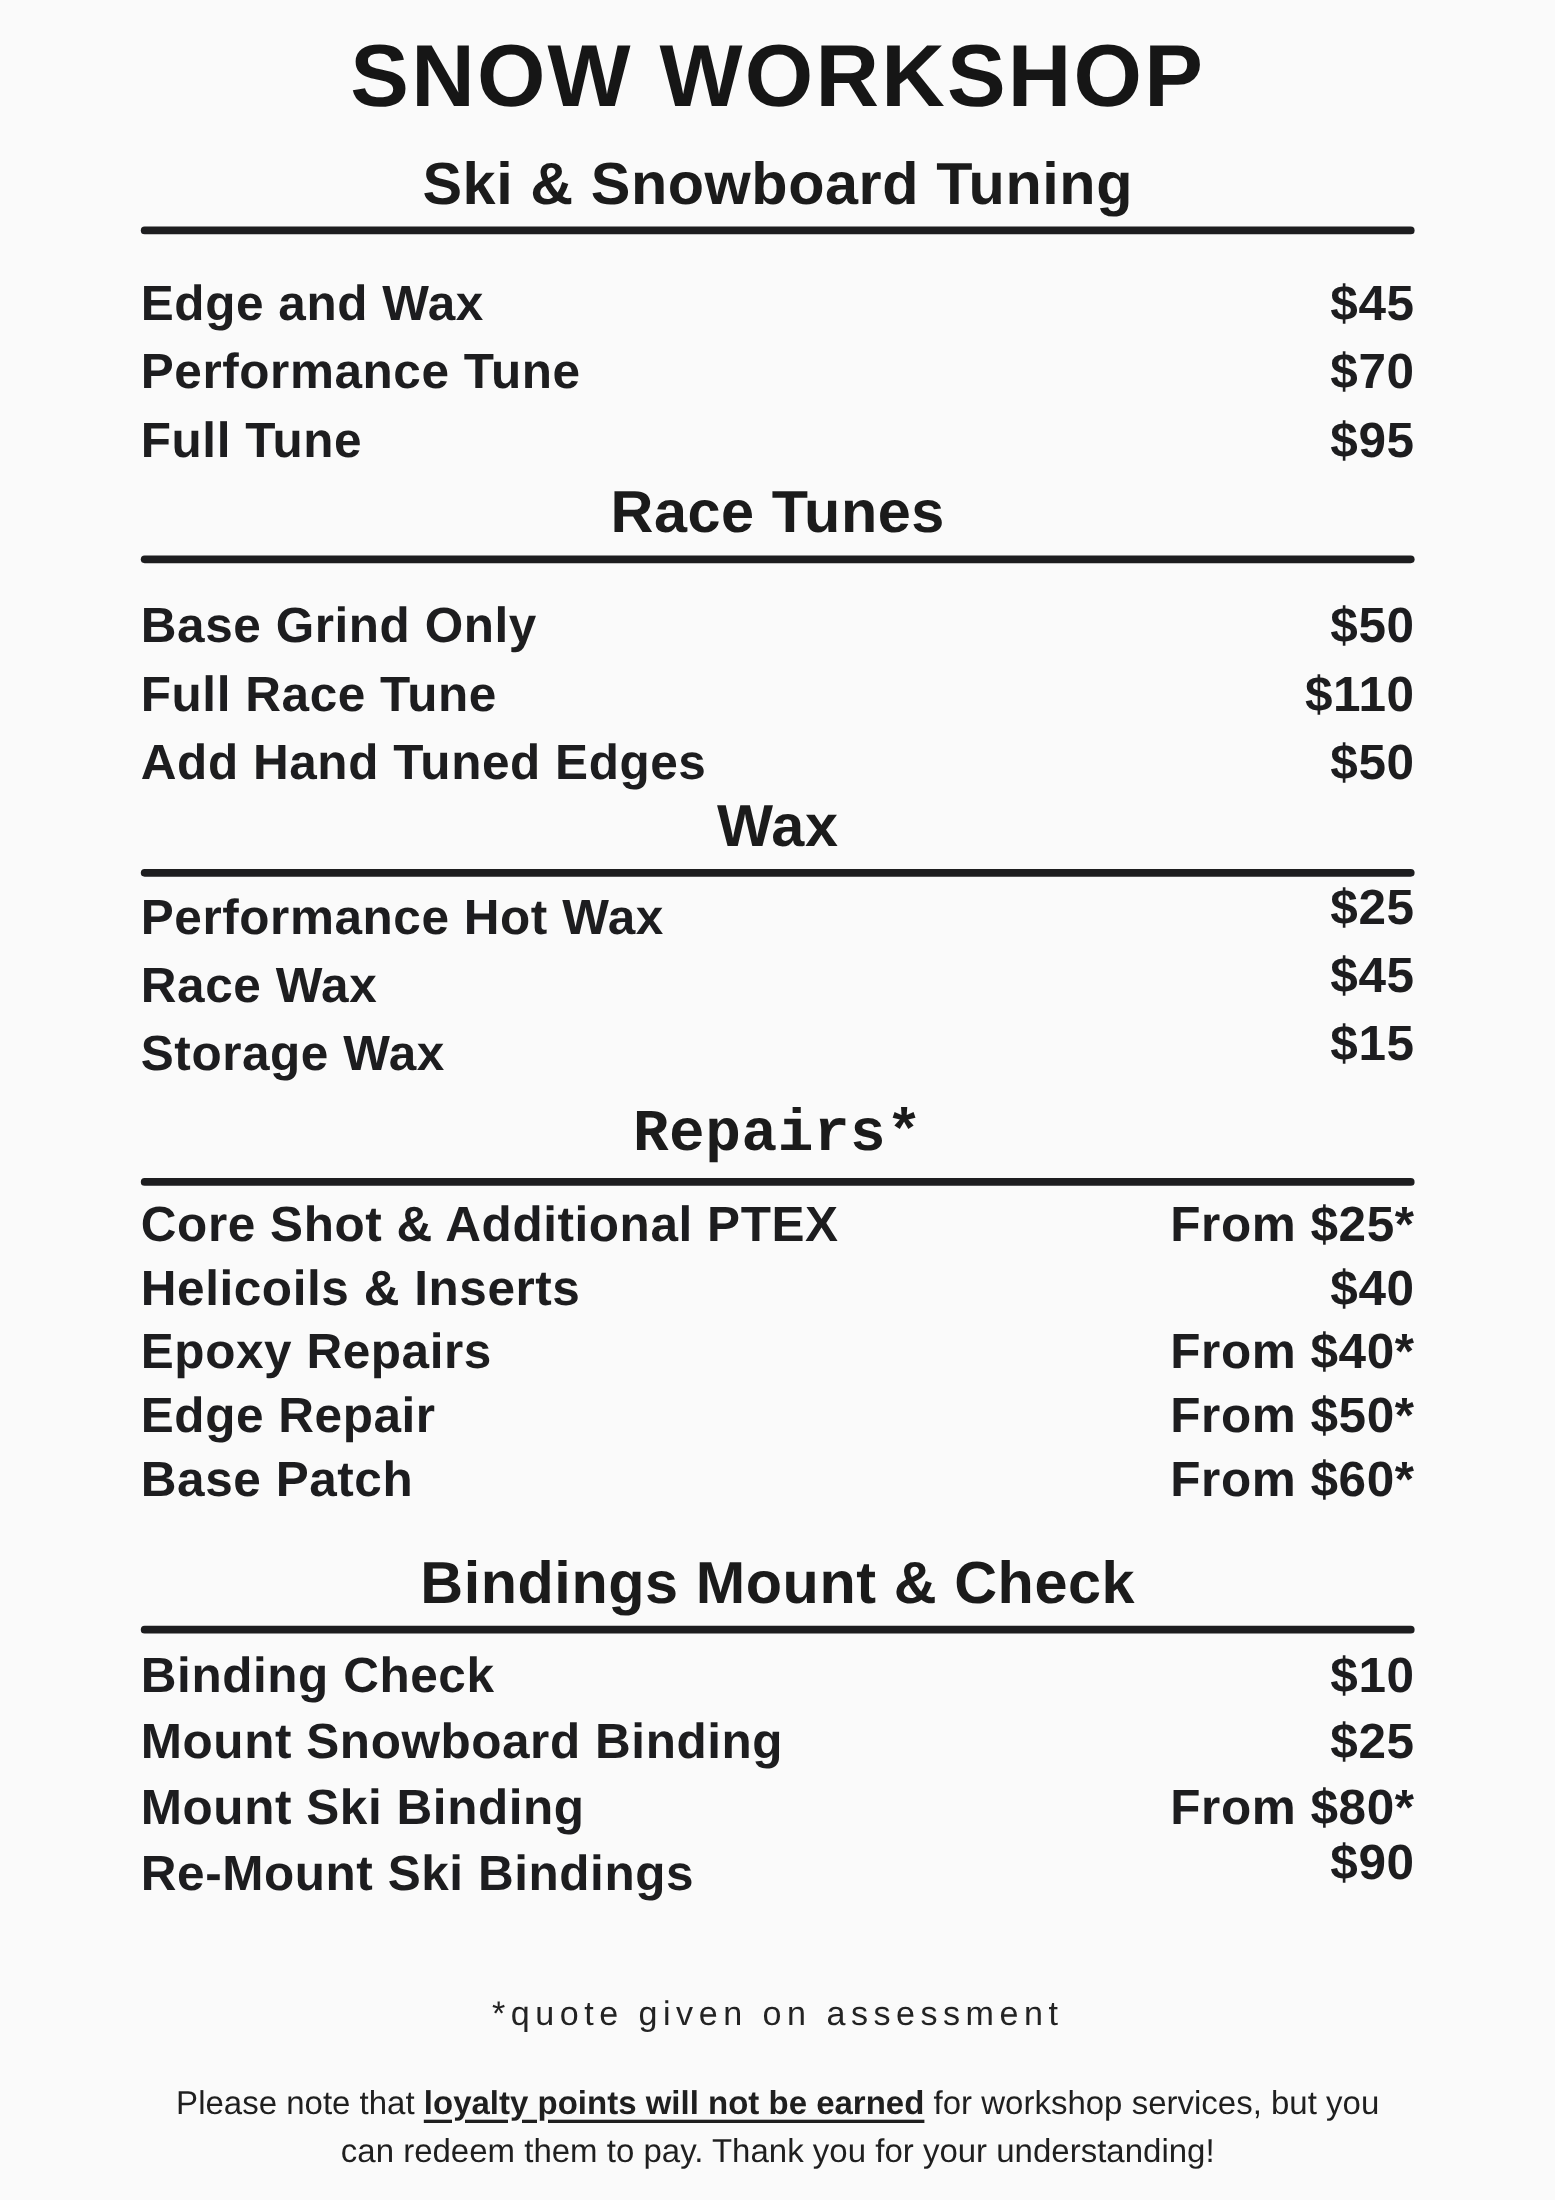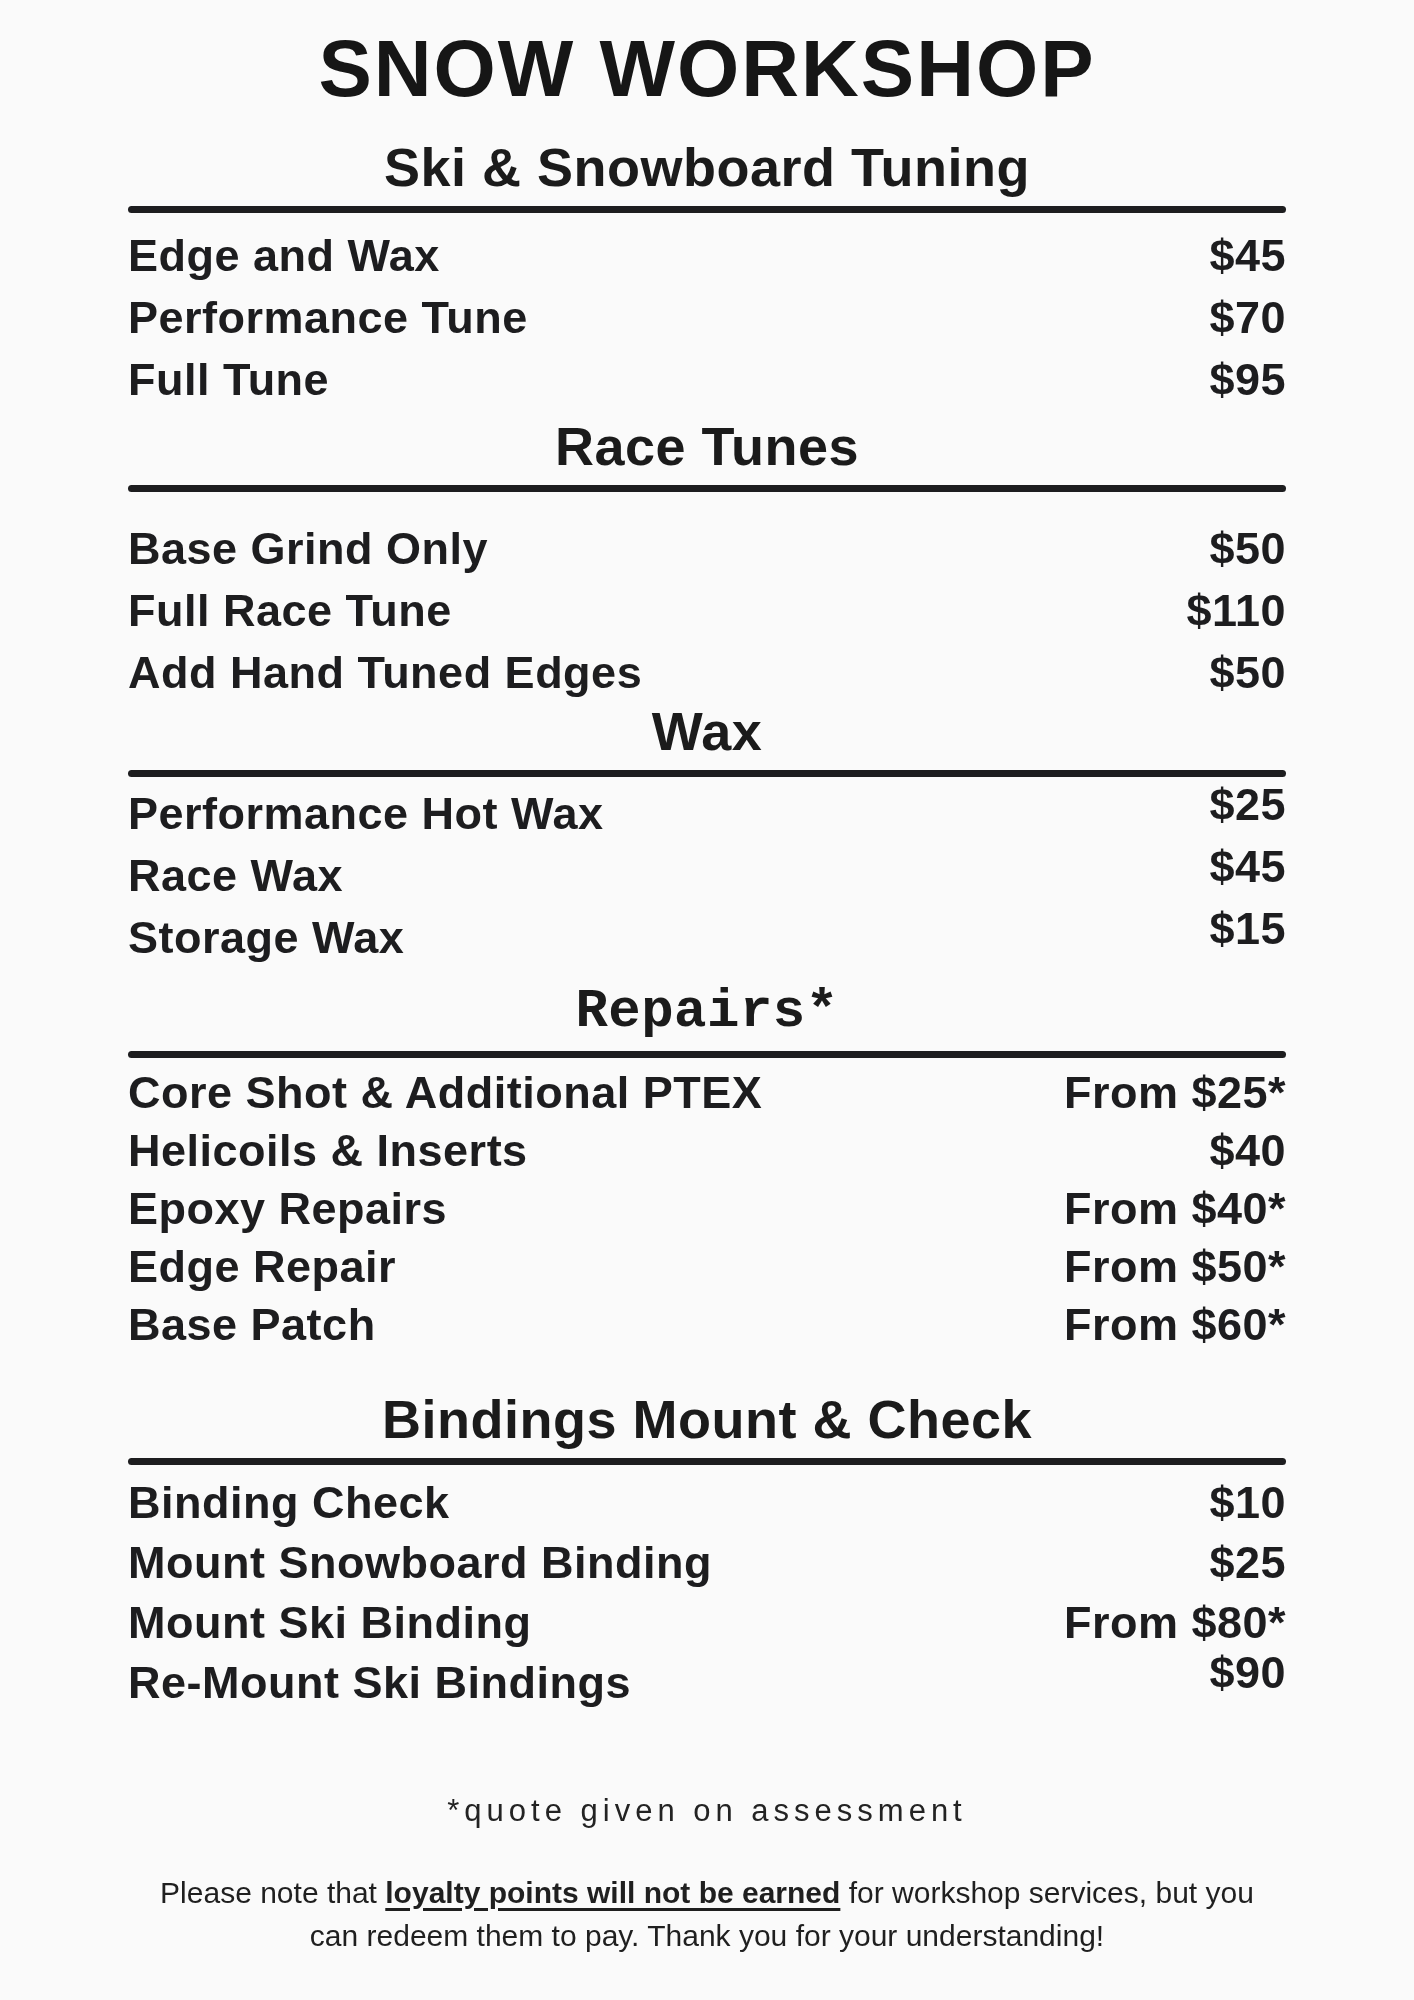--- a/index.html
+++ b/index.html
@@ -56,21 +56,21 @@
     letter-spacing:0.5px;
   }
   .item-label{white-space:nowrap;}
   .item-price{white-space:nowrap; text-align:right;}
   
   .st-1{margin-top:26px;}
   .st-2{margin-top:8px;}
   .st-3{}
   .st-4{margin-top:16px;font-family:Liberation Mono, monospace;}
   .st-5{margin-top:38px;}
-  .rows-1{padding-top:12px;}
+  .rows-1{padding-top:32px;}
   .rows-2{padding-top:26px;}
   .rows-3{padding-top:6px;}
   .rows-4{padding-top:6px;}
   .rows-5{padding-top:8px;}
   .rows-4 .row{height:58px;}
   .rows-5 .row{height:60px;}
   .sec-wax .item-price{position:relative; top:-9px;}
   .price-raised{position:relative; top:-10px;}
   .footnote{
     margin-top:80px;

